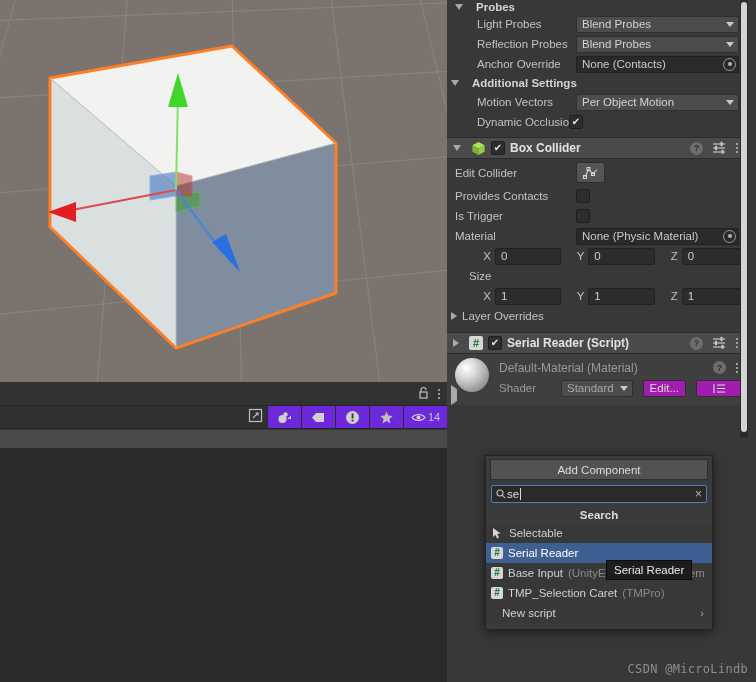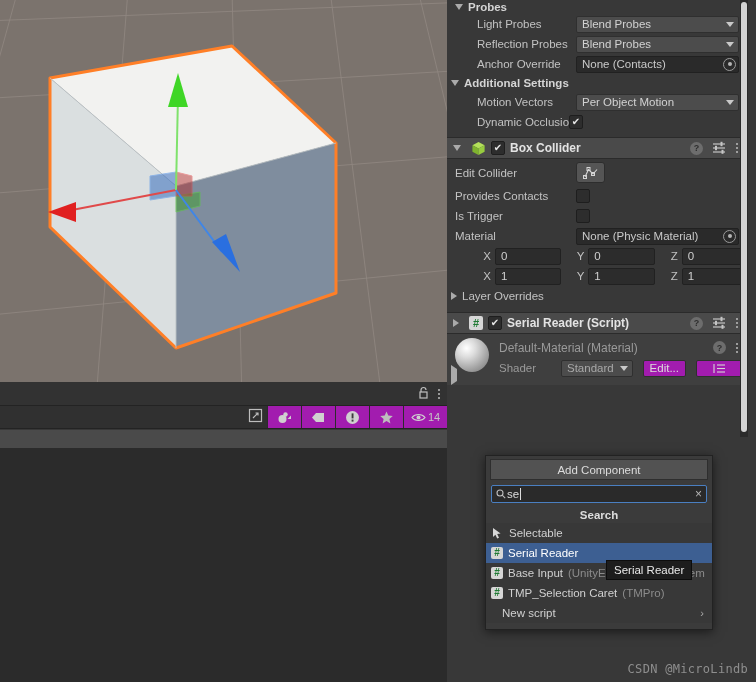--- a/index.html
+++ b/index.html
@@ -31,21 +31,21 @@
   }
   .ll-toolbar {
     position: relative; height: 23px; background: #3c3c3c;
     border-bottom: 1px solid #232323; display: flex; align-items: stretch;
   }
   .ll-search {
     flex: 1; background:#303030; border:none; display:flex; align-items:center;
     justify-content:flex-end; padding-right:4px;
   }
   .tb-btn {
-    width: 34px; background:#a21caf; border-left:1px solid #2c2c2c;
+    width: 34px; background:#6d28d9; border-left:1px solid #2c2c2c;
     display:flex; align-items:center; justify-content:center;
   }
   .tb-btn.wide { width: 44px; gap:2px; color:#c4c4c4; font-size:11px; }
   .ll-body { position:absolute; left:0; top:48px; right:0; bottom:0; background:#4a4a4a; }
   .ll-body .empty-dark {
     position:absolute; left:0; top:18px; right:0; bottom:0; background:#2b2b2b;
   }
 
   
   .inspector {
@@ -87,21 +87,21 @@
   .circle-sel i { width:4px;height:4px;border-radius:50%;background:#b5b5b5; display:block; }
 
   .foldout-arrow {
     width:0;height:0; border-top:4px solid transparent; border-bottom:4px solid transparent;
     border-left:6px solid #aaa; margin-right:5px; flex:none;
   }
   .foldout-arrow.open {
     border-left:4px solid transparent; border-right:4px solid transparent;
     border-top:6px solid #aaa; border-bottom:none; margin-right:5px;
   }
-  .section-title { font-weight:bold; color:#d4d4d4; font-size:11.5px; }
+  .section-title { font-weight:bold; color:#d4d4d4; font-size:11.5px;margin-left:8px; }
 
   .checkbox {
     width:14px;height:14px; background:#2d2d2d; border:1px solid #1e1e1e; border-radius:2px;
     display:flex;align-items:center;justify-content:center; flex:none;
   }
   .checkbox.checked { background:#2d2d2d; }
   .checkbox.checked::after {
     content:"\2714"; color:#e6e6e6; font-size:10px; line-height:1;
   }
 
@@ -440,20 +440,23 @@
 
     <div class="row" style="padding-left:0;">
       <span class="axis-lbl" style="margin-left:30px;">X</span>
       <span class="numfield" style="width:88px;">0</span>
       <span class="axis-lbl" style="margin-left:9px;">Y</span>
       <span class="numfield" style="width:88px;">0</span>
       <span class="axis-lbl" style="margin-left:9px;">Z</span>
       <span class="numfield" style="width:88px;">0</span>
     </div>
 
+    <div class="row">
+      <span class="lbl" style="padding-left:14px;">Size</span>
+    </div>
     <div class="row" style="padding-left:0;">
       <span class="axis-lbl" style="margin-left:30px;">X</span>
       <span class="numfield" style="width:88px;">1</span>
       <span class="axis-lbl" style="margin-left:9px;">Y</span>
       <span class="numfield" style="width:88px;">1</span>
       <span class="axis-lbl" style="margin-left:9px;">Z</span>
       <span class="numfield" style="width:88px;">1</span>
     </div>
 
     <div class="row" style="height:20px;padding-left:4px;">

